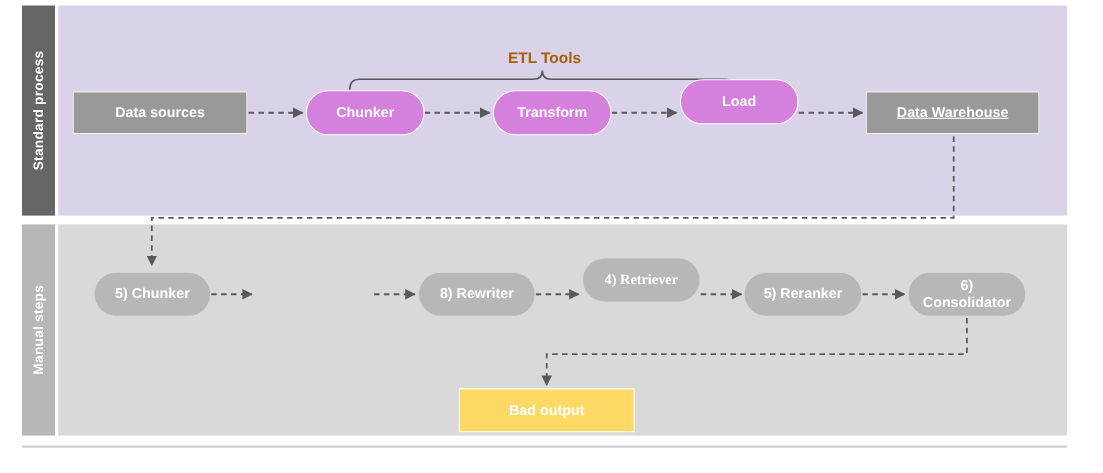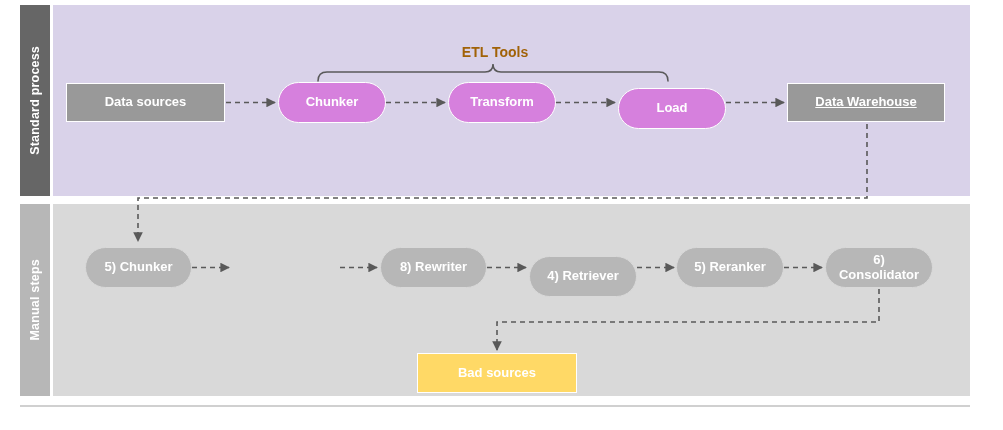--- a/index.html
+++ b/index.html
@@ -154,30 +154,30 @@
   </svg>
 
   <div id="etl-label">ETL Tools</div>
 
   <div class="node rect-grey" style="left:66px;  top:83px;  width:159px; height:39px;">Data sources</div>
 
   <div class="node pill-purple" style="left:278px; top:82px; width:108px; height:41px;">Chunker</div>
 
   <div class="node pill-purple" style="left:448px; top:82px; width:108px; height:41px;">Transform</div>
 
-  <div class="node pill-purple" style="left:618px; top:88px; width:108px; height:41px;">Load</div>
+  <div class="node pill-purple" style="left:618px; top:72px; width:108px; height:41px;">Load</div>
 
   <div class="node rect-grey" style="left:787px; top:83px; width:158px; height:39px;text-decoration:underline;">Data Warehouse</div>
 
   <div class="node pill-grey" style="left:85px;  top:247px; width:107px; height:41px; border-color:#d9d9d9;">5) Chunker</div>
 
 
   <div class="node pill-grey" style="left:380px; top:247px; width:107px; height:41px; border-color:#d9d9d9;">8) Rewriter</div>
 
-  <div class="node pill-grey" style="left:529px; top:256px; width:108px; height:41px; border-color:#d9d9d9;">4) Retriever</div>
+  <div class="node pill-grey" style="left:529px; top:234px; width:108px; height:41px; border-color:#d9d9d9;font-family:Liberation Serif, serif;">4) Retriever</div>
 
   <div class="node pill-grey" style="left:676px; top:247px; width:108px; height:41px; border-color:#d9d9d9;">5) Reranker</div>
 
   <div class="node pill-grey" style="left:825px; top:247px; width:108px; height:41px; border-color:#d9d9d9; padding:0 14px;">6) Consolidator</div>
 
-  <div class="node rect-yellow" style="left:417px; top:353px; width:160px; height:40px;">Bad sources</div>
+  <div class="node rect-yellow" style="left:417px; top:353px; width:160px; height:40px;">Bad output</div>
 
 </div>
 
 </body></html>

